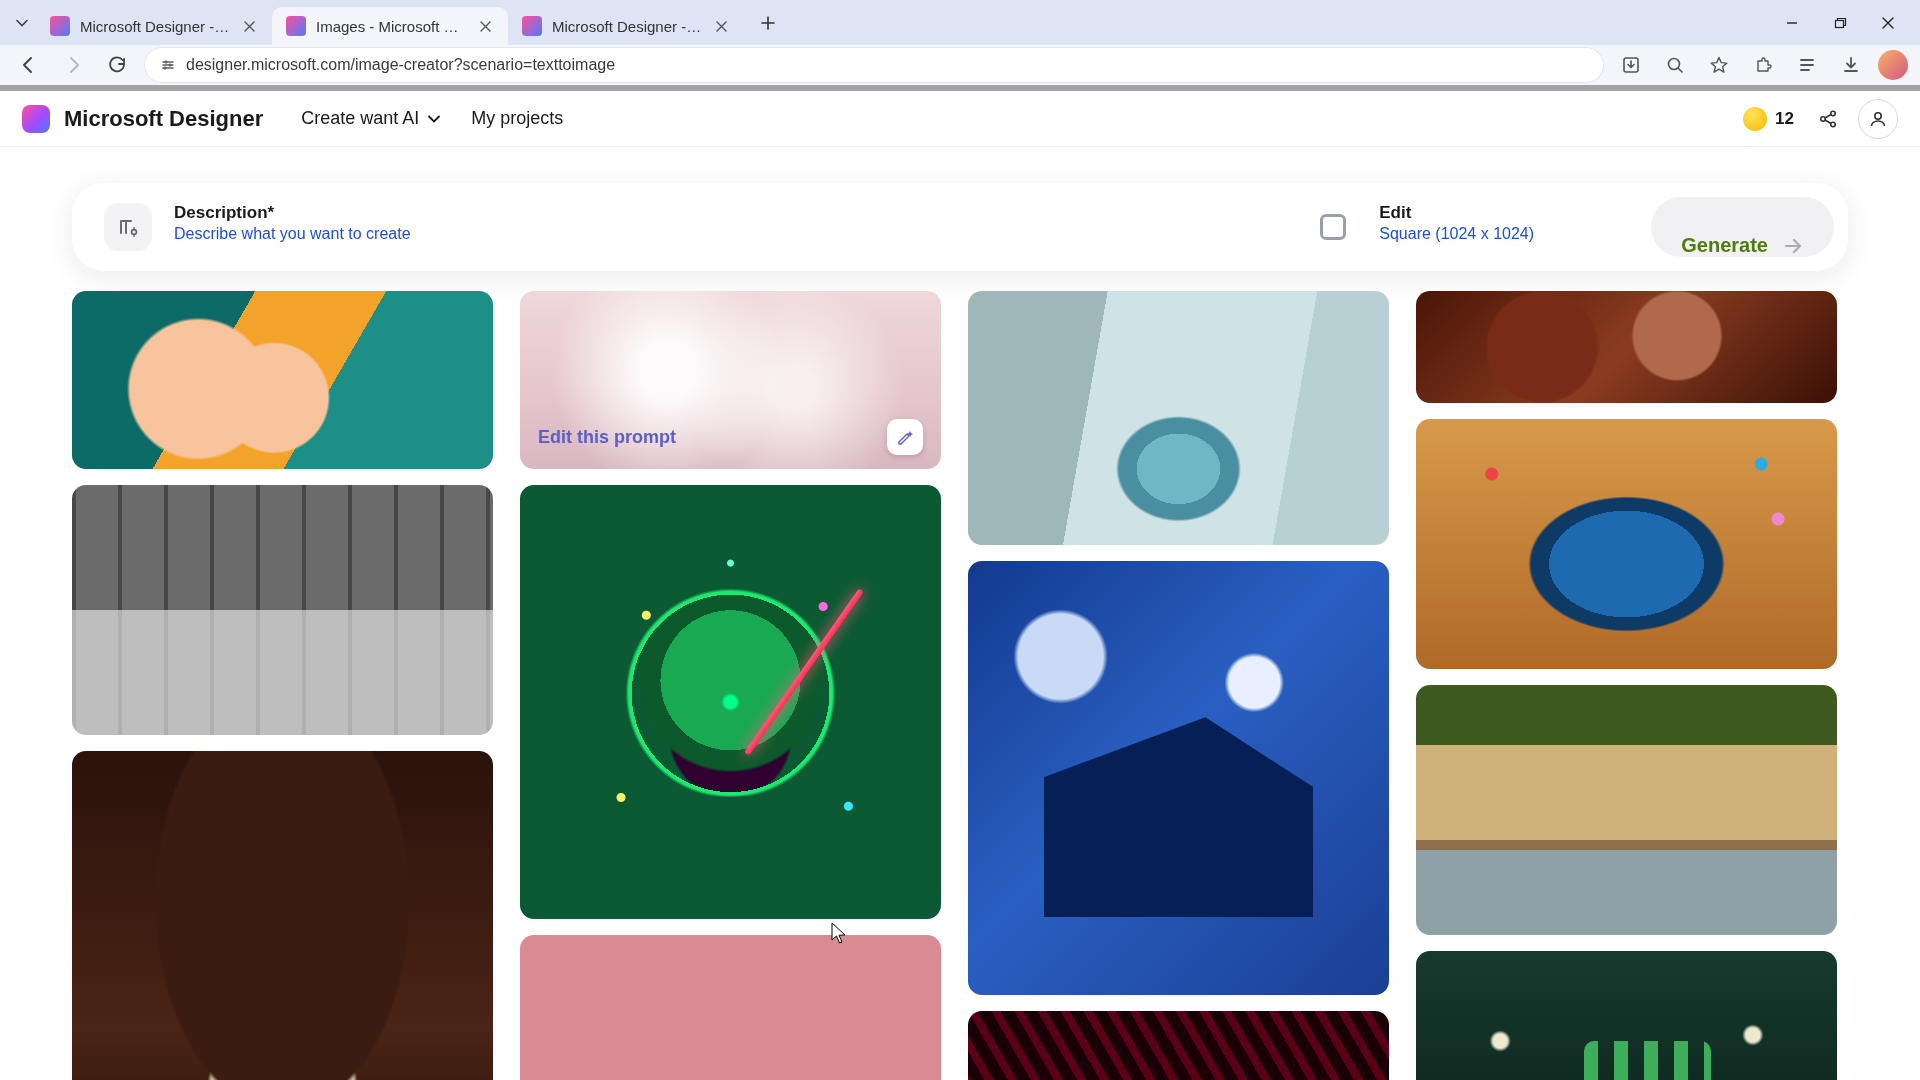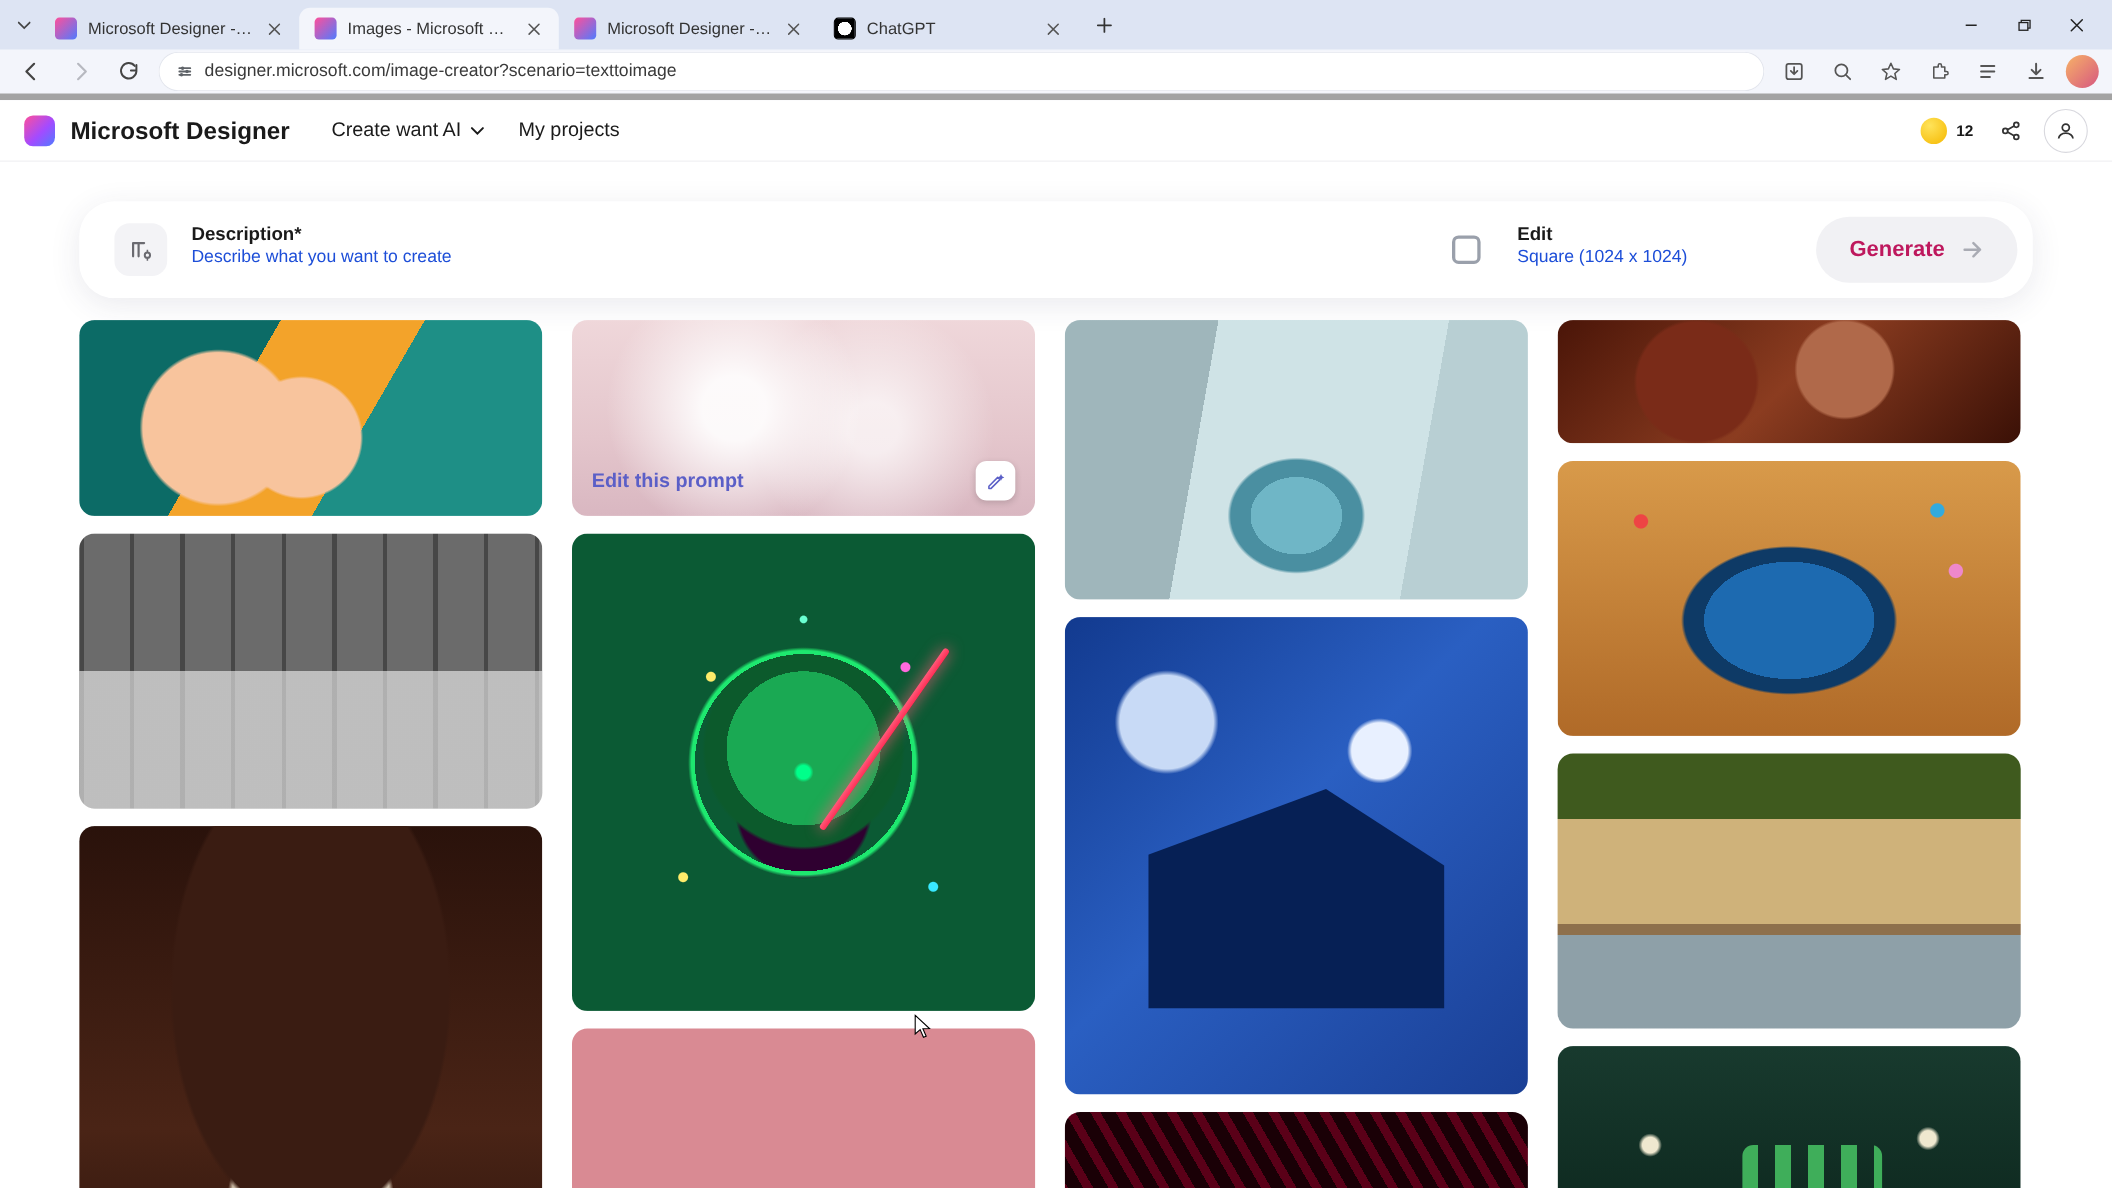--- a/index.html
+++ b/index.html
@@ -27,40 +27,40 @@
 .addr-icon { width: 34px; height: 34px; border-radius: 50%; display: flex; align-items: center; justify-content: center; cursor: pointer; color: #555; }
 .avatar { width: 30px; height: 30px; border-radius: 50%; background: linear-gradient(135deg,#f7b267,#d65780); flex: none; }
 
 
 .app-header { height: 56px; background: #fff; display: flex; align-items: center; padding: 0 22px; border-bottom: 1px solid #ededf0; }
 .logo-sq { width: 28px; height: 28px; border-radius: 8px; background: linear-gradient(135deg,#ff4f9a 0%,#a34bff 55%,#4f7bff 100%); margin-right: 14px; }
 .brand { font-size: 22px; font-weight: 600; color: #1a1a1a; margin-right: 38px; }
 .hnav { display: flex; align-items: center; gap: 30px; font-size: 18px; color: #1a1a1a; }
 .hnav-item { display: flex; align-items: center; gap: 8px; cursor: pointer; }
 .spacer { flex: 1; }
-.credits { display: flex; align-items: center; gap: 8px; font-size: 14px; font-weight: 600; color: #1a1a1a; cursor: pointer; }
+.credits { display: flex; align-items: center; gap: 8px; font-size: 17px; font-weight: 600; color: #1a1a1a; cursor: pointer; }
 .coin { width: 24px; height: 24px; border-radius: 50%; background: radial-gradient(circle at 35% 30%, #ffe35a, #f5b800); }
 .hicon { width: 40px; height: 40px; border-radius: 50%; display: flex; align-items: center; justify-content: center; cursor: pointer; color: #333; }
 .hicon.outlined { border: 1px solid #d8d8de; }
 
 
 .main { background: #fff; height: calc(1080px - 45px - 46px - 56px); position: relative; padding-top: 36px; }
 
 
 .prompt-bar { width: 1776px; margin: 0 auto 20px auto; background: #fff; border-radius: 32px; box-shadow: 0 6px 28px rgba(46,50,92,0.10); display: flex; align-items: center; padding: 10px 14px 10px 26px; gap: 8px; }
 .pb-section { display: flex; align-items: flex-start; gap: 22px; padding: 10px 6px; }
 .pb-icon { width: 48px; height: 48px; border-radius: 14px; background: #f3f3f6; display: flex; align-items: center; justify-content: center; color: #6a6a70; flex: none; }
 .pb-icon.square { background: transparent; }
 .pb-icon .sq-outline { width: 26px; height: 26px; border: 3px solid #9aa0ab; border-radius: 6px; }
 .pb-text { display: flex; flex-direction: column; gap: 2px; }
 .pb-label { font-size: 17px; font-weight: 600; color: #1a1a1a; }
 .pb-sub { font-size: 16px; color: #1d4ed8; }
 .pb-desc { flex: 1; }
 .pb-size { width: 340px; }
-.gen-btn { height: 60px; padding: 0 30px; border-radius: 30px; background: #f1f1f4; color: #be185d; display: flex; align-items: center; gap: 14px; font-size: 20px; font-weight: 600; cursor: not-allowed; }
+.gen-btn { height: 60px; padding: 0 30px; border-radius: 30px; background: #f1f1f4; color: #4d7c0f; display: flex; align-items: flex-end; gap: 14px; font-size: 20px; font-weight: 600; cursor: not-allowed; }
 
 
 .gallery { width: 1776px; margin: 0 auto; display: flex; gap: 16px; }
 .col { width: 432px; display: flex; flex-direction: column; gap: 16px; }
 .card { width: 421px; border-radius: 14px; position: relative; overflow: hidden; cursor: pointer; padding-left: 40px; }
 .card .overlay { position: absolute; left: 0; right: 0; bottom: 0; padding: 14px 18px; display: flex; align-items: center; justify-content: space-between; }
 .overlay .edit-label { font-size: 18px; font-weight: 600; color: #5b5fc7; }
 .overlay .edit-pill { width: 36px; height: 36px; border-radius: 10px; background: #fff; display: flex; align-items: center; justify-content: center; color: #5b5fc7; box-shadow: 0 2px 6px rgba(0,0,0,0.15); }
 
 
@@ -165,29 +165,20 @@
     </div>
     <div class="tab">
       <span class="favicon" style="background:linear-gradient(135deg,#ff4f9a,#4f7bff)"></span>
       <span class="title">Microsoft Designer - Stunning</span>
       <span class="close">
           <svg width="11" height="11" viewBox="0 0 11 11">
             <path d="M1 1 10 10 M10 1 1 10" stroke="#555" stroke-width="1.4" stroke-linecap="round"></path>
           </svg>
         </span>
     </div>
-    <div class="tab">
-      <span class="favicon" style="background:radial-gradient(circle at 50% 50%,#fff 48%,#000 50%); border:1px solid #000"></span>
-      <span class="title">ChatGPT</span>
-      <span class="close">
-          <svg width="11" height="11" viewBox="0 0 11 11">
-            <path d="M1 1 10 10 M10 1 1 10" stroke="#555" stroke-width="1.4" stroke-linecap="round"></path>
-          </svg>
-        </span>
-    </div>
     <div class="newtab">
       <svg width="14" height="14" viewBox="0 0 14 14">
           <path d="M7 1 V13 M1 7 H13" stroke="#333" stroke-width="1.6" stroke-linecap="round"></path>
         </svg>
     </div>
   </div>
   <div class="win-controls">
     <div class="win-btn">
         <svg width="14" height="14" viewBox="0 0 14 14">
           <path d="M2 7 H12" stroke="#222" stroke-width="1.4"></path>

